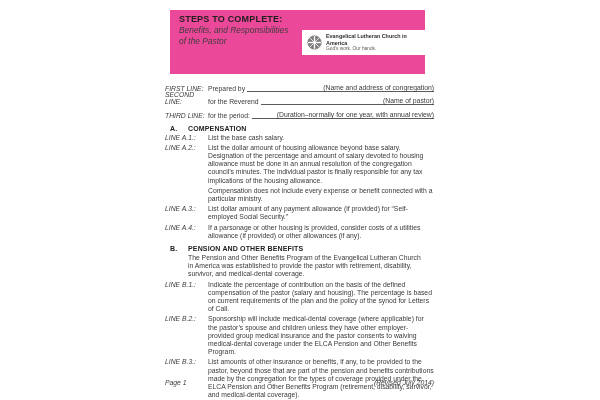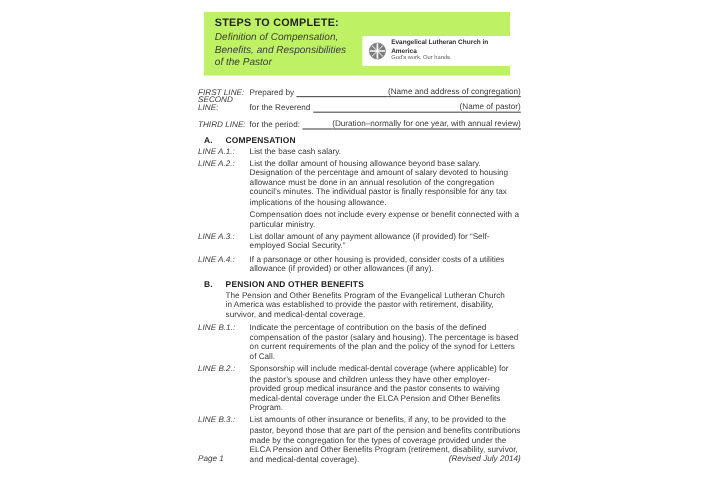--- a/index.html
+++ b/index.html
@@ -7,22 +7,22 @@
     width:600px; height:400px; position:relative; overflow:hidden;
     background:#ffffff;
     font-family:"Liberation Sans", sans-serif;
     color:#3a3a3a;
     -webkit-font-smoothing:antialiased;
   }
   .page { position:absolute; left:165px; top:10px; width:269px; }
 
   
   .header-box {
-    position:relative; margin-left:5px; width:255px; height:53px;
-    background:#bef264; box-sizing:border-box; padding:4px 0 0 9px;
+    position:relative; margin-left:5px; width:255px; height:64px;
+    background:#ec4899; box-sizing:border-box; padding:4px 0 0 9px;
   }
   .doc-title { font-size:9px; font-weight:bold; color:#1f1f1f; letter-spacing:.2px; }
   .doc-subtitle { font-size:8.4px; font-style:italic; color:#3d3d3d; line-height:10.6px; margin-top:1px; }
   .logo-box {
     position:absolute; left:132px; top:20px; width:124px; height:25px;
     background:#ffffff; display:flex; align-items:center; gap:4px;
     box-sizing:border-box; padding-left:5px;
   }
   .emblem { width:15px; height:15px; flex:none; }
   .logo-text { display:flex; flex-direction:column; }
@@ -55,21 +55,20 @@
   }
 </style>
 </head>
 <body>
 
 <div class="page">
 
   <div class="header-box">
     <div class="doc-title">STEPS TO COMPLETE:</div>
     <div class="doc-subtitle">
-      <div>Definition of Compensation,</div>
       <div>Benefits, and Responsibilities</div>
       <div>of the Pastor</div>
     </div>
     <div class="logo-box">
       <svg class="emblem" viewBox="0 0 20 20" aria-hidden="true">
         <circle cx="10" cy="10" r="9" fill="#7d7d7d"></circle>
         <path d="M9.1 1h1.8v18H9.1z" fill="#ffffff"></path>
         <path d="M1 9.1h18v1.8H1z" fill="#ffffff"></path>
         <path d="M3.2 3.2 L16.8 16.8" stroke="#ffffff" stroke-width="1.1"></path>
         <path d="M16.8 3.2 L3.2 16.8" stroke="#ffffff" stroke-width="1.1"></path>

